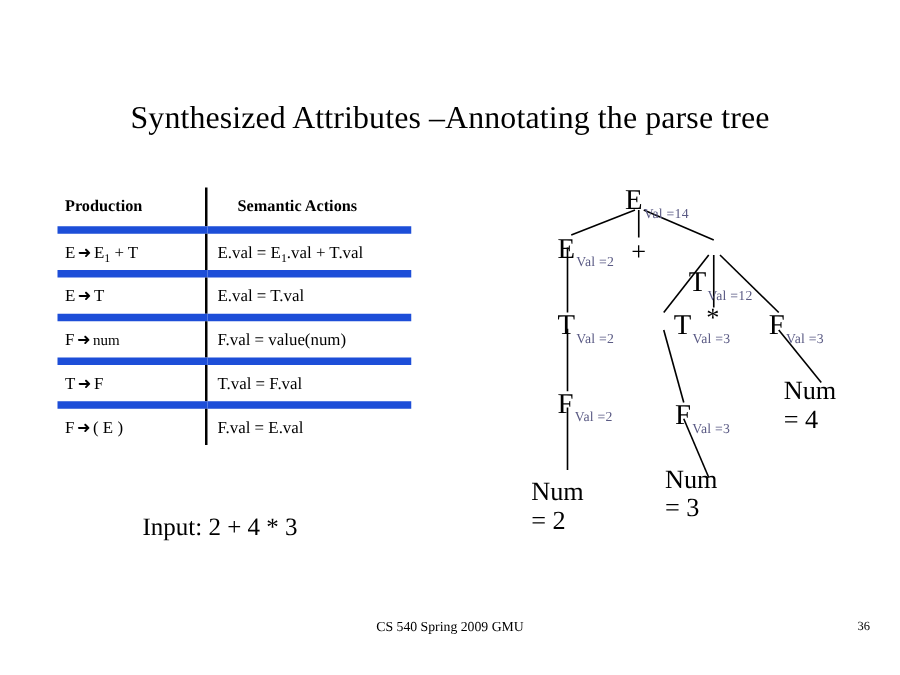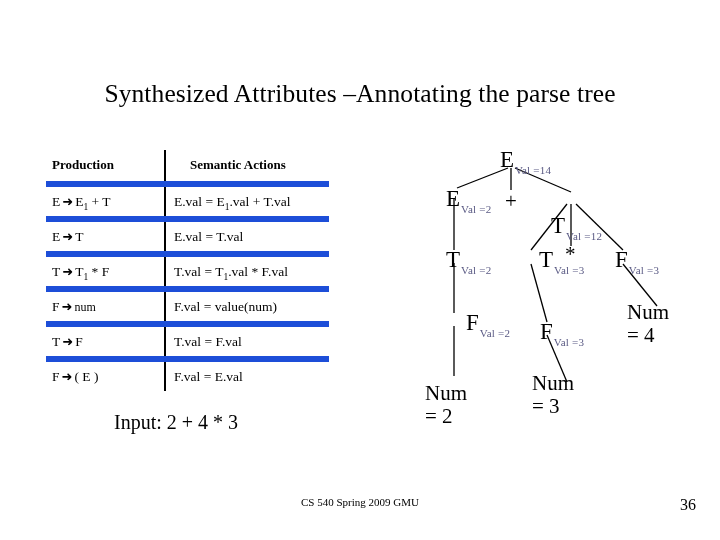--- a/index.html
+++ b/index.html
@@ -142,21 +142,21 @@
     left: 0;
     top: 496px;
     width: 720px;
     text-align: center;
     font-size: 11px;
   }
   #footer-page {
     position: absolute;
     right: 24px;
     top: 496px;
-    font-size: 16px;
+    font-size: 10px;
   }
 </style>
 </head>
 <body>
 
 <div id="slide">
 
   <div id="title">Synthesized Attributes –Annotating the parse tree</div>
 
   <table id="prod-table">
@@ -171,24 +171,20 @@
       <tr>
         <td class="col-prod"><span>E</span><span class="arrow">➜</span><span>E</span><span class="sub">1</span><span> + T</span></td>
         <td class="col-act"><span>E.val = E</span><span class="sub">1</span><span>.val + T.val</span></td>
       </tr>
 
       <tr>
         <td class="col-prod"><span>E</span><span class="arrow">➜</span><span>T</span><span class="sub"></span><span></span></td>
         <td class="col-act"><span>E.val = T.val</span><span class="sub"></span><span></span></td>
       </tr>
 
-      <tr>
-        <td class="col-prod"><span>T</span><span class="arrow">➜</span><span>T</span><span class="sub">1</span><span> * F</span></td>
-        <td class="col-act"><span>T.val = T</span><span class="sub">1</span><span>.val * F.val</span></td>
-      </tr>
 
       <tr>
         <td class="col-prod"><span>F</span><span class="arrow">➜</span><span class="small-cap">num</span><span class="sub"></span><span></span></td>
         <td class="col-act"><span>F.val = value(num)</span><span class="sub"></span><span></span></td>
       </tr>
 
       <tr>
         <td class="col-prod"><span>T</span><span class="arrow">➜</span><span>F</span><span class="sub"></span><span></span></td>
         <td class="col-act"><span>T.val = F.val</span><span class="sub"></span><span></span></td>
       </tr>
@@ -236,21 +232,21 @@
 
     <div class="node" style="left:51px; top:49px;"><span>E</span><span class="val">Val =2</span></div>
     <div class="op" style="left:110px; top:53px;">+</div>
     <div class="node" style="left:156px; top:52px;margin-top:24px;"><span>T</span><span class="val">Val =12</span></div>
 
     <div class="node" style="left:51px; top:110px;"><span>T</span><span class="val">Val =2</span></div>
     <div class="node" style="left:128px; top:110px;margin-left:16px;"><span>T</span><span class="val">Val =3</span></div>
     <div class="op" style="left:170px; top:106px;">*</div>
     <div class="node" style="left:220px; top:110px;"><span>F</span><span class="val">Val =3</span></div>
 
-    <div class="node" style="left:51px; top:173px;margin-left:20px;"><span>F</span><span class="val">Val =2</span></div>
+    <div class="node" style="left:51px; top:173px;"><span>F</span><span class="val">Val =2</span></div>
     <div class="node" style="left:145px; top:182px;"><span>F</span><span class="val">Val =3</span></div>
     <div class="node leaf" style="left:232px; top:163px; text-align:left;">
         <div>Num</div>
         <div>= 4</div>
       </div>
 
     <div class="node leaf" style="left:30px; top:244px;">
         <div>Num</div>
         <div>= 2</div>
       </div>

